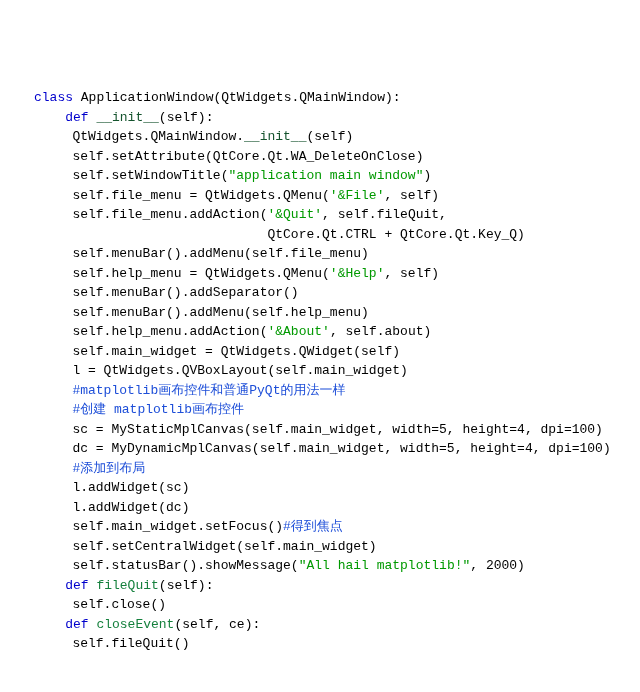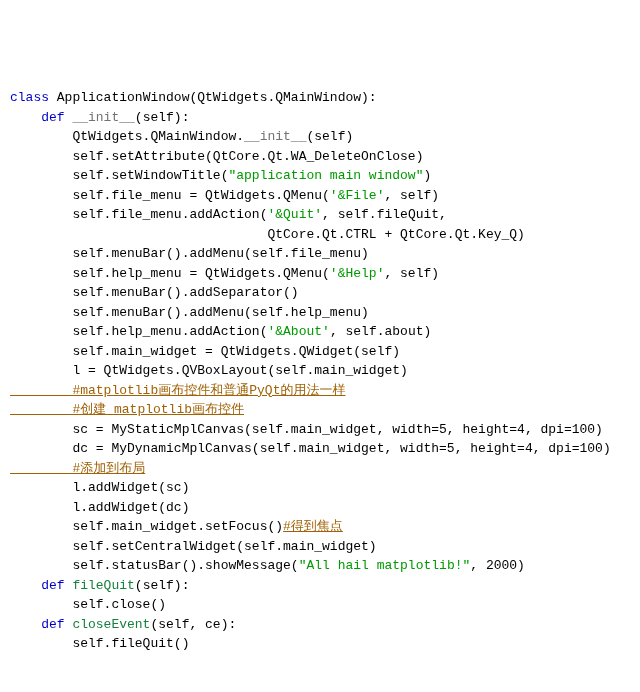--- a/index.html
+++ b/index.html
@@ -5,25 +5,25 @@
     body {
       font-family: "Consolas", "Courier New", monospace;
       font-size: 13px;
       line-height: 1.5;
       margin: 0;
       padding: 10px;
       background: #fff;
       color: #000;
       white-space: pre;
     }
-    .kw { color: #0000cc; }
+    .kw { color: #0000cc; margin-left: 24px; }
     .fn { color: #15803d; }
     .str { color: #009900; }
-    .cmt { color: #a16207; text-decoration: underline; }
-    .dunder { color: #737373; }
+    .cmt { color: #1d4ed8; }
+    .dunder { color: #14532d; }
     .line { display: block; }
   </style>
 </head>
 <body>
 
 
 
 <div><span class="line"><span class="kw">class</span><span> ApplicationWindow(QtWidgets.QMainWindow):</span></span><span class="line"><span class="kw">    def</span><span class="dunder"> __init__</span><span>(self):</span></span><span class="line"><span>        QtWidgets.QMainWindow.</span><span class="dunder">__init__</span><span>(self)</span></span><span class="line">        self.setAttribute(QtCore.Qt.WA_DeleteOnClose)</span><span class="line"><span>        self.setWindowTitle(</span><span class="str">"application main window"</span><span>)</span></span><span class="line"></span><span class="line"><span>        self.file_menu = QtWidgets.QMenu(</span><span class="str">'&amp;File'</span><span>, self)</span></span><span class="line"><span>        self.file_menu.addAction(</span><span class="str">'&amp;Quit'</span><span>, self.fileQuit,</span></span><span class="line">                                 QtCore.Qt.CTRL + QtCore.Qt.Key_Q)</span><span class="line">        self.menuBar().addMenu(self.file_menu)</span><span class="line"></span><span class="line"><span>        self.help_menu = QtWidgets.QMenu(</span><span class="str">'&amp;Help'</span><span>, self)</span></span><span class="line">        self.menuBar().addSeparator()</span><span class="line">        self.menuBar().addMenu(self.help_menu)</span><span class="line"></span><span class="line"><span>        self.help_menu.addAction(</span><span class="str">'&amp;About'</span><span>, self.about)</span></span><span class="line"></span><span class="line">        self.main_widget = QtWidgets.QWidget(self)</span><span class="line"></span><span class="line">        l = QtWidgets.QVBoxLayout(self.main_widget)</span><span class="line"></span><span class="line cmt">        #matplotlib画布控件和普通PyQt的用法一样</span><span class="line cmt">        #创建 matplotlib画布控件</span><span class="line">        sc = MyStaticMplCanvas(self.main_widget, width=5, height=4, dpi=100)</span><span class="line">        dc = MyDynamicMplCanvas(self.main_widget, width=5, height=4, dpi=100)</span><span class="line"></span><span class="line cmt">        #添加到布局</span><span class="line">        l.addWidget(sc)</span><span class="line">        l.addWidget(dc)</span><span class="line"></span><span class="line"><span>        self.main_widget.setFocus()</span><span class="cmt">#得到焦点</span></span><span class="line">        self.setCentralWidget(self.main_widget)</span><span class="line"></span><span class="line"><span>        self.statusBar().showMessage(</span><span class="str">"All hail matplotlib!"</span><span>, 2000)</span></span><span class="line"></span><span class="line"><span class="kw">    def</span><span class="fn"> fileQuit</span><span>(self):</span></span><span class="line">        self.close()</span><span class="line"></span><span class="line"><span class="kw">    def</span><span class="fn"> closeEvent</span><span>(self, ce):</span></span><span class="line">        self.fileQuit()</span></div>
 
 

